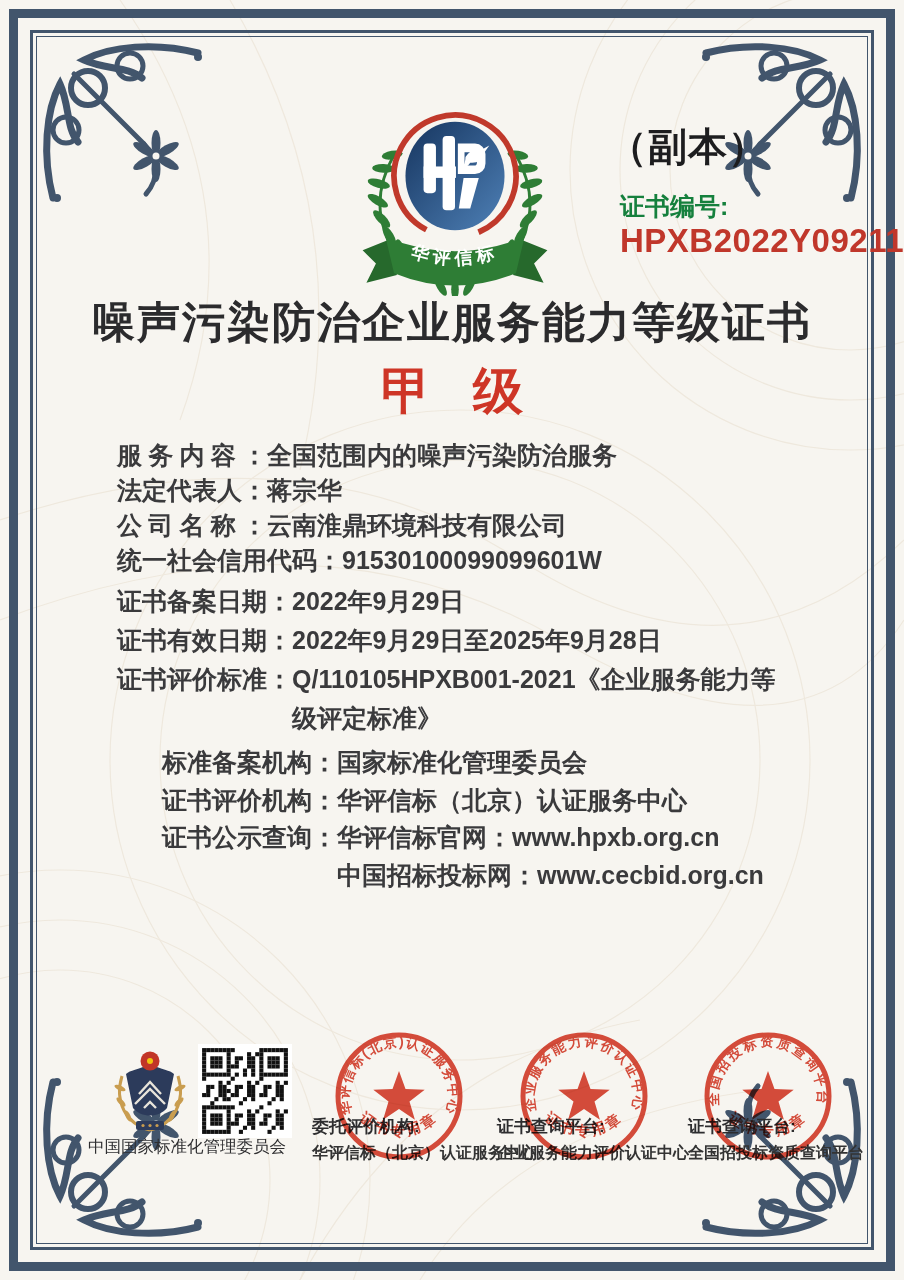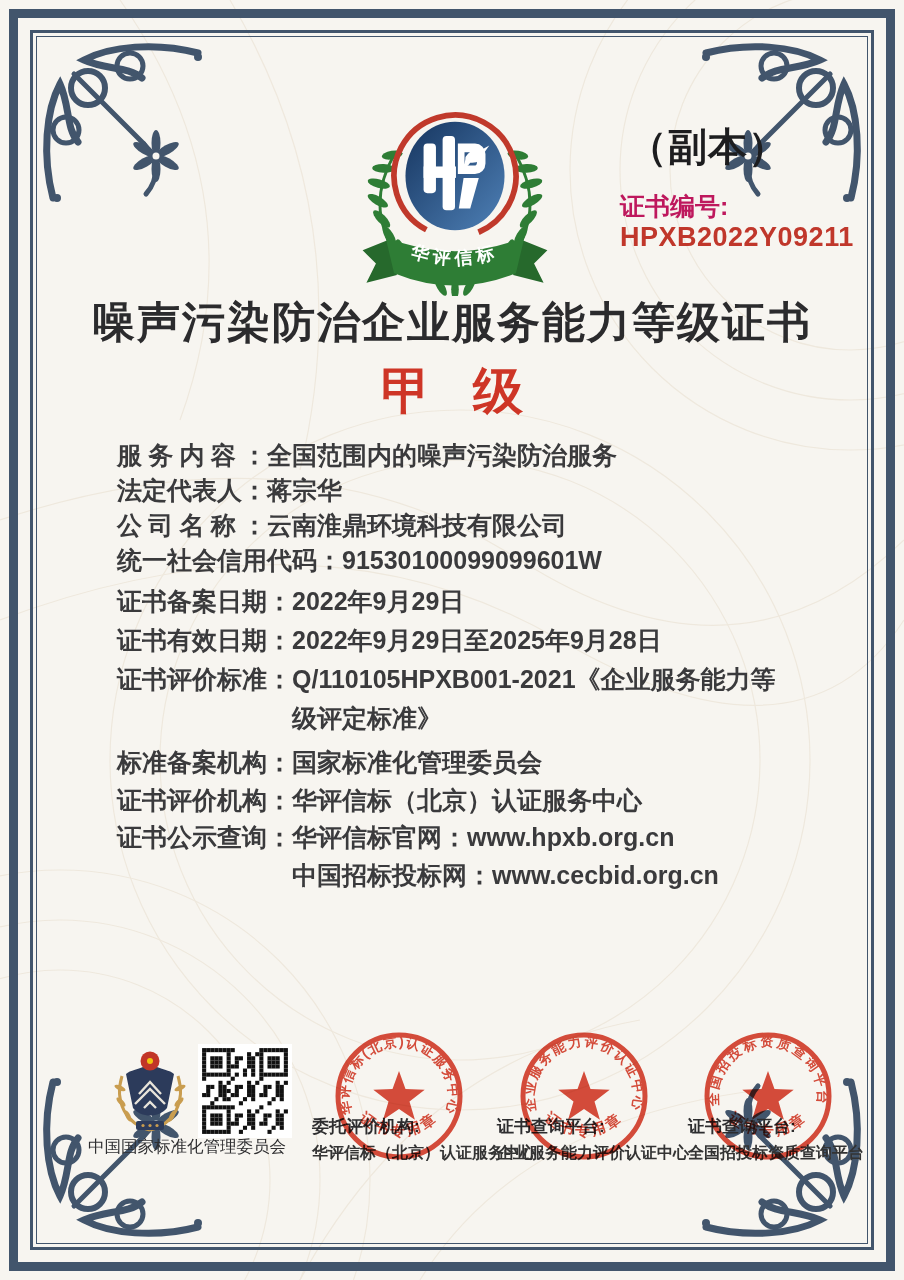--- a/index.html
+++ b/index.html
@@ -14,32 +14,32 @@
   .frame-outer{position:absolute;inset:9px;border:9px solid #42556c;}
   .frame-mid{position:absolute;inset:30px;border:3px solid #42556c;}
   .frame-in{position:absolute;inset:36px;border:1px solid #42556c;}
   .corner{position:absolute;width:168px;height:168px;}
   .corner.tl{top:38px;left:38px;}
   .corner.tr{top:38px;right:38px;transform:scaleX(-1);}
   .corner.bl{bottom:38px;left:38px;transform:scaleY(-1);}
   .corner.br{bottom:38px;right:38px;transform:scale(-1,-1);}
   
   .logo{position:absolute;left:352px;top:96px;width:206px;height:200px;}
-  .copy-label{position:absolute;left:608px;top:120px;font-size:39px;font-weight:800;color:#1d1d1f;letter-spacing:1px;margin-left:20px;}
-  .certno-label{position:absolute;left:620px;top:190px;font-size:25px;font-weight:800;color:#be185d;}
-  .certno-value{position:absolute;left:620px;top:222px;font-size:27px;font-weight:800;color:#c0372b;letter-spacing:.5px;}
+  .copy-label{position:absolute;left:608px;top:120px;font-size:39px;font-weight:800;color:#1d1d1f;letter-spacing:1px;}
+  .certno-label{position:absolute;left:620px;top:190px;font-size:25px;font-weight:800;color:#15803d;}
+  .certno-value{position:absolute;left:620px;top:222px;font-size:33px;font-weight:800;color:#c0372b;letter-spacing:.5px;}
   
   .cert-title{position:absolute;left:0;right:0;top:294px;text-align:center;font-size:43px;font-weight:900;color:#2b2b2d;letter-spacing:2px;}
   .grade{position:absolute;left:0;right:0;top:358px;text-align:center;font-size:50px;font-weight:900;color:#ce3526;letter-spacing:14px;text-indent:14px;}
   
   .block{position:absolute;left:117px;font-size:25px;font-weight:700;color:#3a3a3c;}
   .block .row{white-space:nowrap;}
   .b1{top:438px;}  .b1 .row{line-height:35px;}
   .b2{top:582px;}  .b2 .row{line-height:39px;}
-  .b3{top:744px;}  .b3 .row{line-height:37.5px;}
+  .b3{top:744px;}  .b3 .row{line-height:37.5px;margin-left:45px;}
   .lbl-j{display:inline-block;width:6em;text-align:justify;text-align-last:justify;}
   .indent7{padding-left:7em;}
   
   .sac-emblem{position:absolute;left:106px;top:1048px;width:88px;height:88px;}
   .qr{position:absolute;left:198px;top:1044px;width:94px;height:94px;background:#fff;}
   .sac-caption{position:absolute;left:88px;top:1136px;width:216px;font-size:16.5px;font-weight:400;color:#2e2e30;}
   .seal{position:absolute;top:1026px;width:140px;height:140px;mix-blend-mode:multiply;opacity:.93;}
   .seal.s1{left:329px;} .seal.s2{left:514px;} .seal.s3{left:698px;}
   .seal-cap{position:absolute;top:1114px;width:215px;}
   .seal-cap .cl{font-size:17px;font-weight:800;color:#2d2d2f;line-height:26px;white-space:nowrap;}

